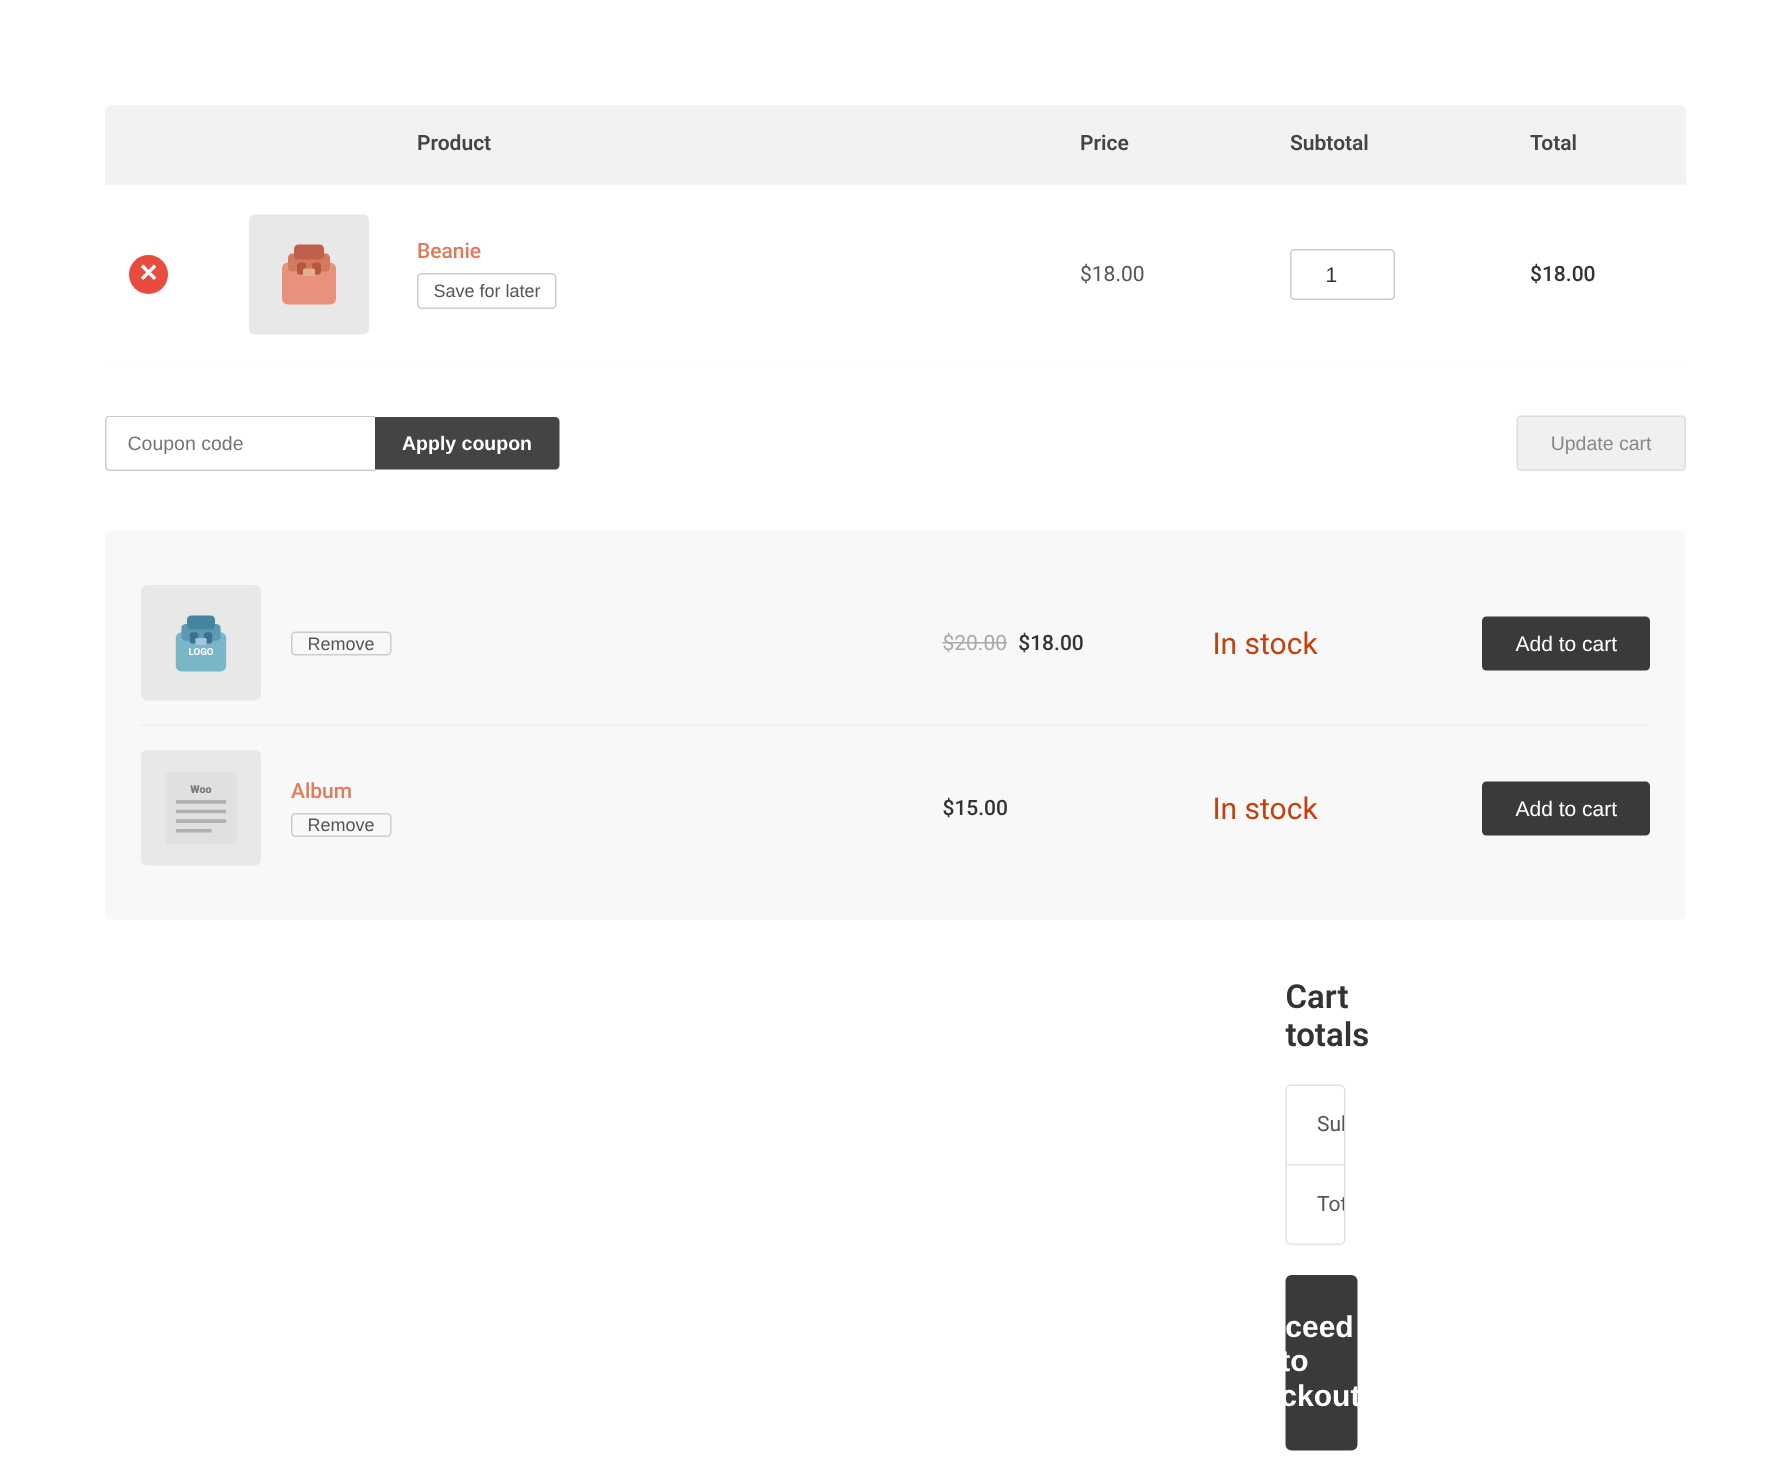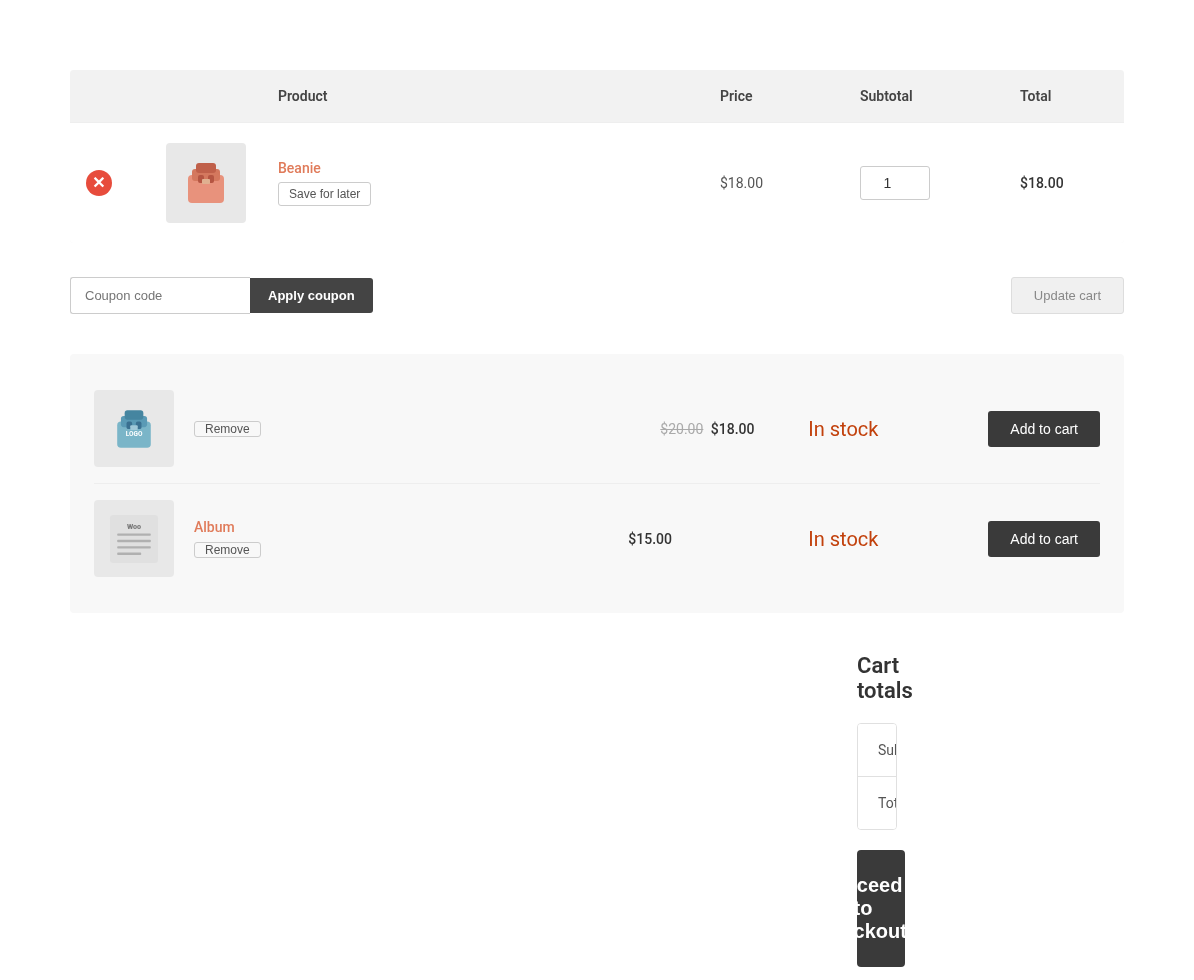--- a/index.html
+++ b/index.html
@@ -247,21 +247,20 @@
     .saved-item-price {
       min-width: 160px;
       font-size: 14px;
       color: #333;
     }
 
     .saved-item-price .original {
       text-decoration: line-through;
       color: #aaa;
       margin-right: 4px;
-      margin-left: 32px;
     }
 
     .saved-item-price .sale {
       color: #333;
       font-weight: 500;
     }
 
     .saved-item-stock {
       min-width: 160px;
       font-size: 20px;

